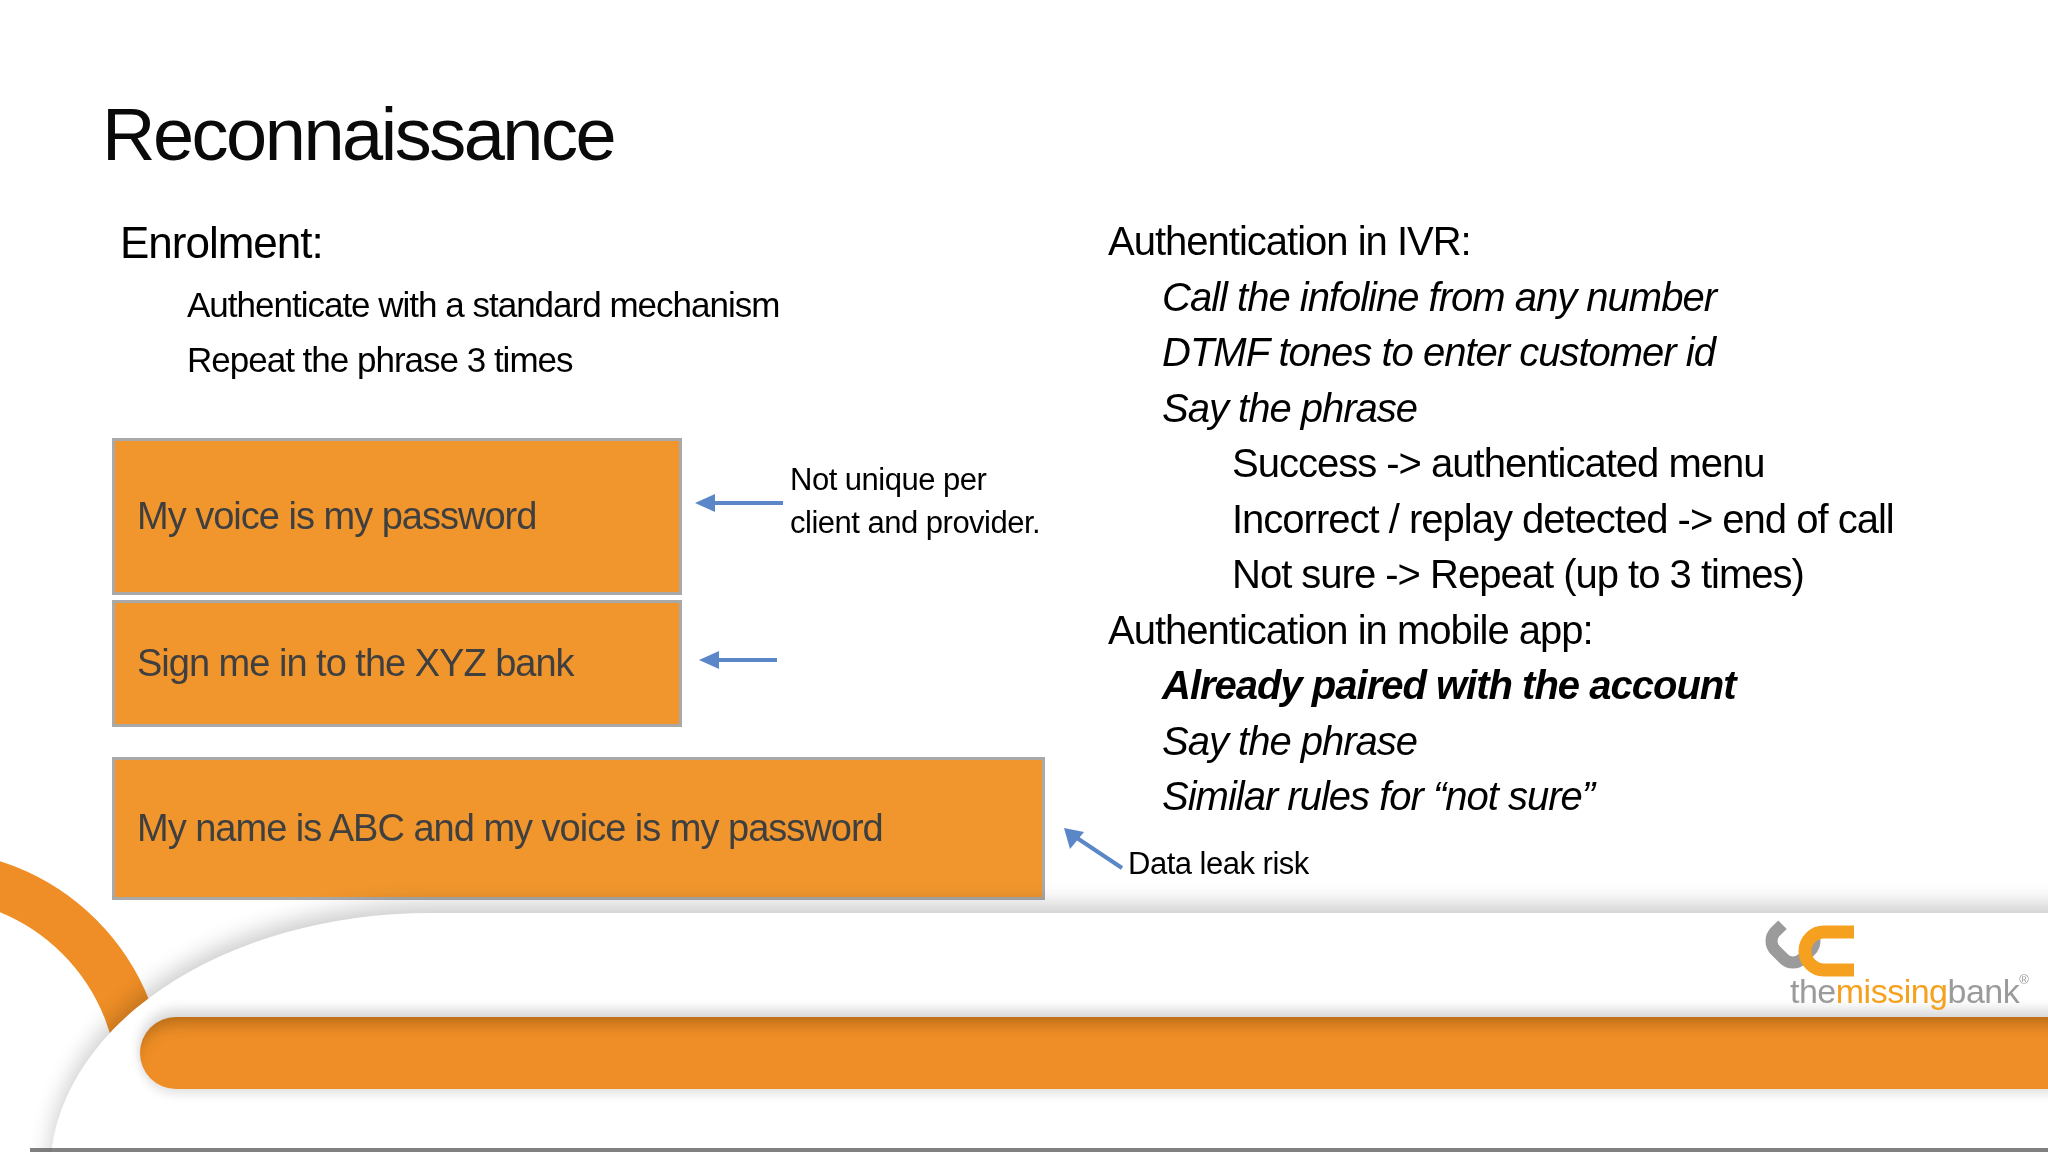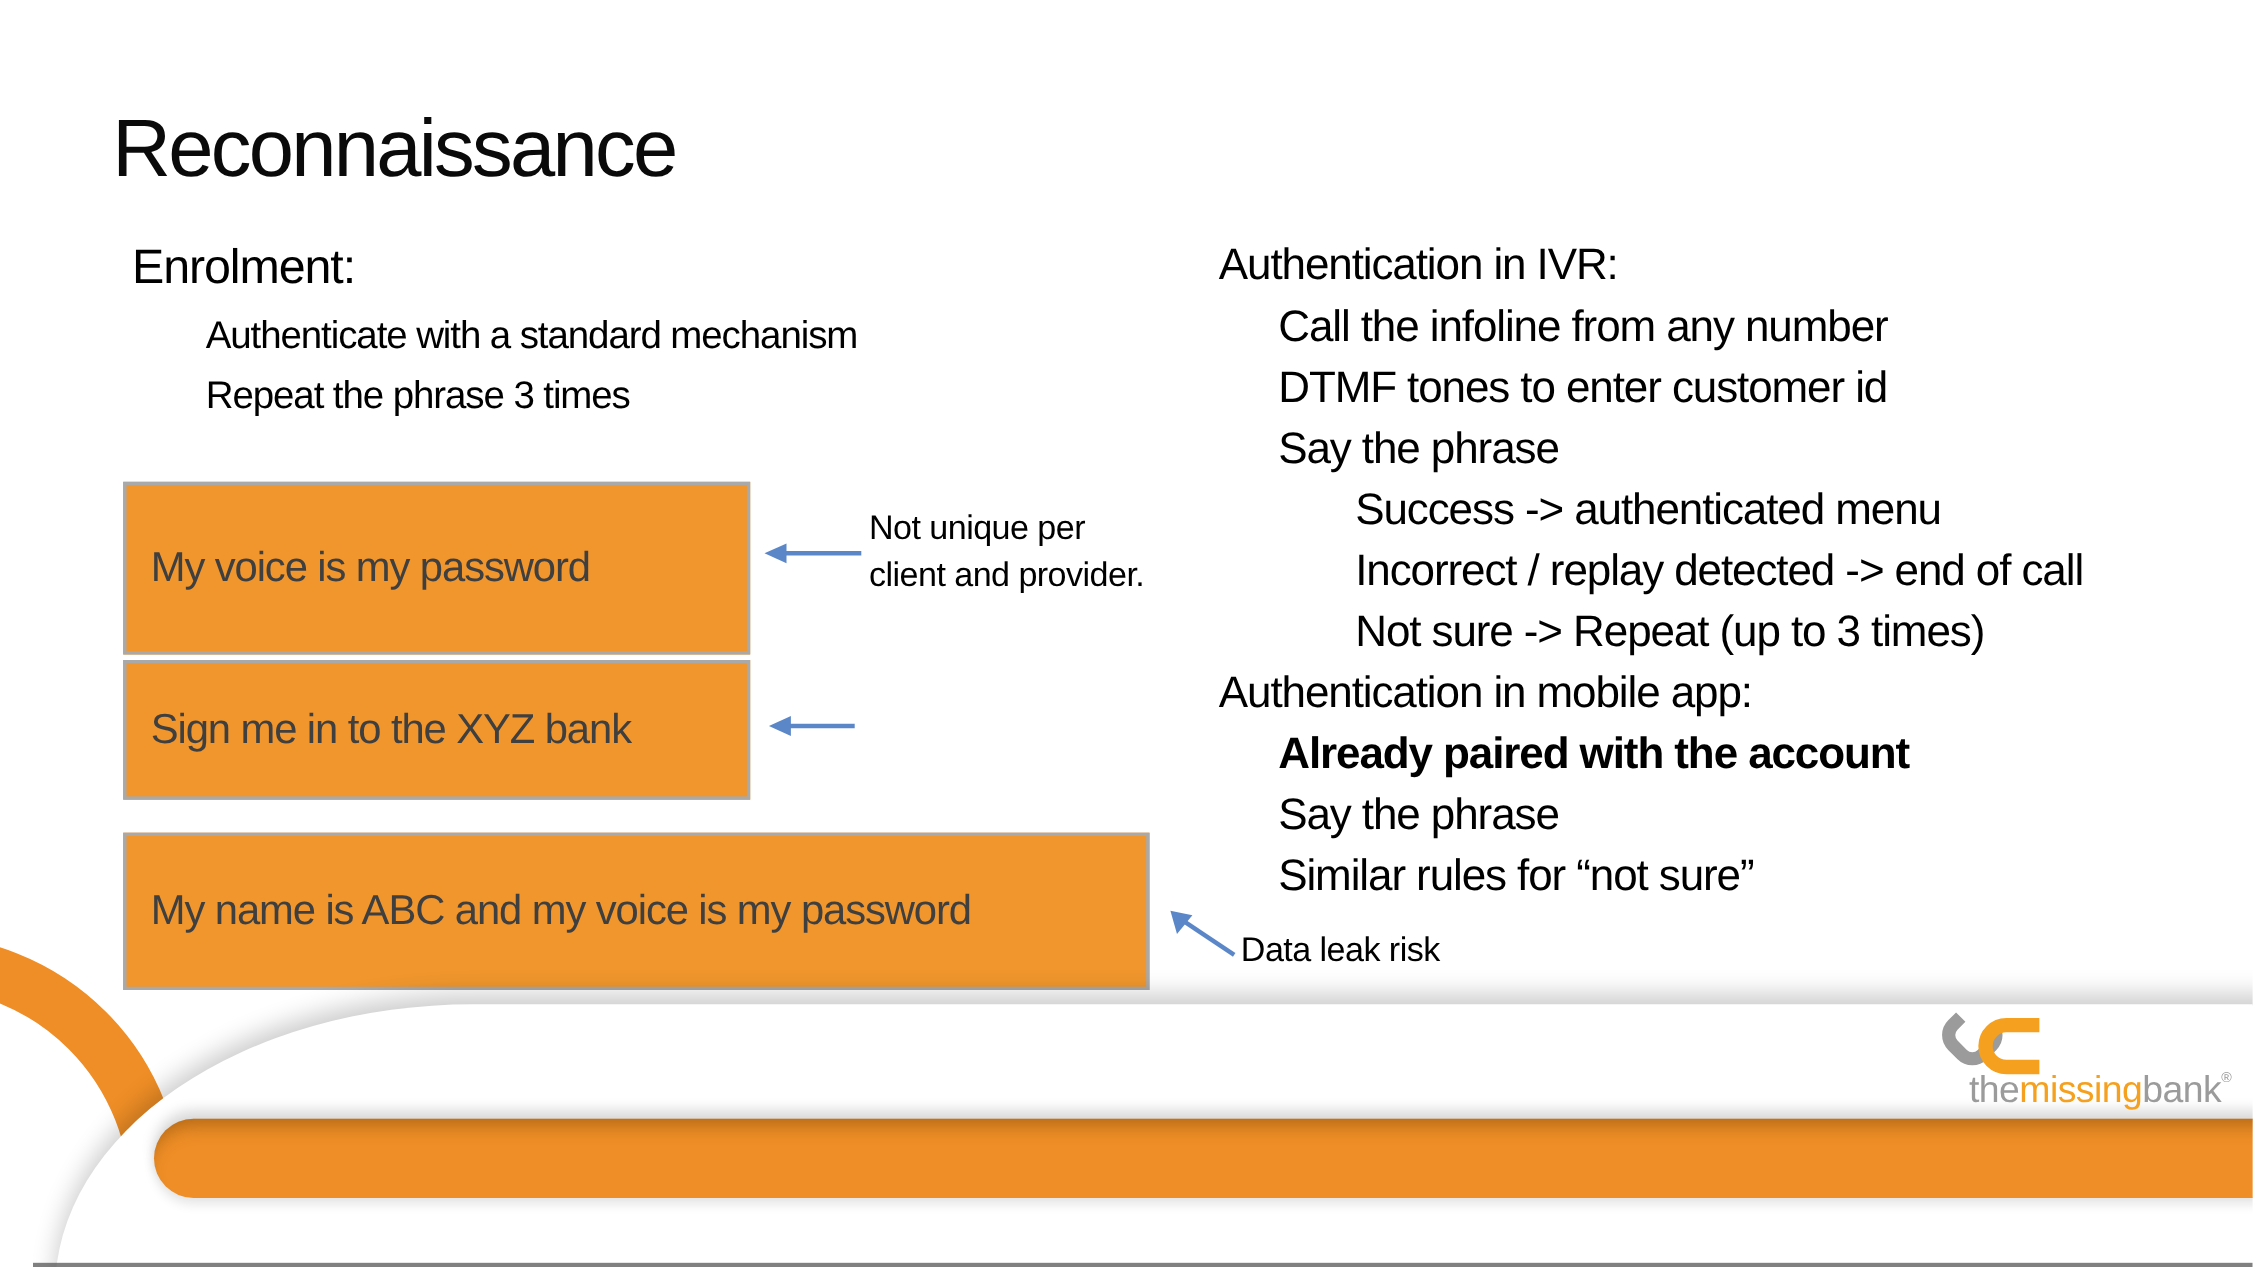--- a/index.html
+++ b/index.html
@@ -21,21 +21,21 @@
   .pbox.b2{left:112px;top:757px;width:933px;height:143px;}
   
   .note{position:absolute;font-size:31px;line-height:43px;letter-spacing:-0.5px;white-space:nowrap;}
   .note.n0{left:790px;top:458px;}
   .note.n1{left:787px;top:630px;}
   .note.n2{left:1128px;top:842px;}
   .arrow-svg{position:absolute;overflow:visible;}
   
   .outline{position:absolute;left:1068px;top:214px;margin-left:40px;}
   .oline{font-size:40px;line-height:55.5px;letter-spacing:-1px;white-space:nowrap;}
-  .oline.lv1{padding-left:54px;}
+  .oline.lv1{padding-left:54px;font-style:italic;}
   .oline.lv2{padding-left:124px;}
   .oline.bold{font-weight:bold;}
   
   .ring{position:absolute;left:-310px;top:850px;width:380px;height:380px;border-radius:50%;
         border:48px solid #EF8E26;box-sizing:content-box;}
   .band{position:absolute;left:50px;top:913px;right:-120px;bottom:-120px;background:#ffffff;
         border-top-left-radius:380px 260px;box-shadow:0 -9px 22px rgba(0,0,0,0.20);}
   .obar{position:absolute;left:140px;top:1017px;right:-80px;height:72px;background:#EF8E26;
         border-radius:40px 0 0 40px;
         box-shadow:0 -8px 12px rgba(0,0,0,0.15), 0 6px 10px rgba(0,0,0,0.10),

